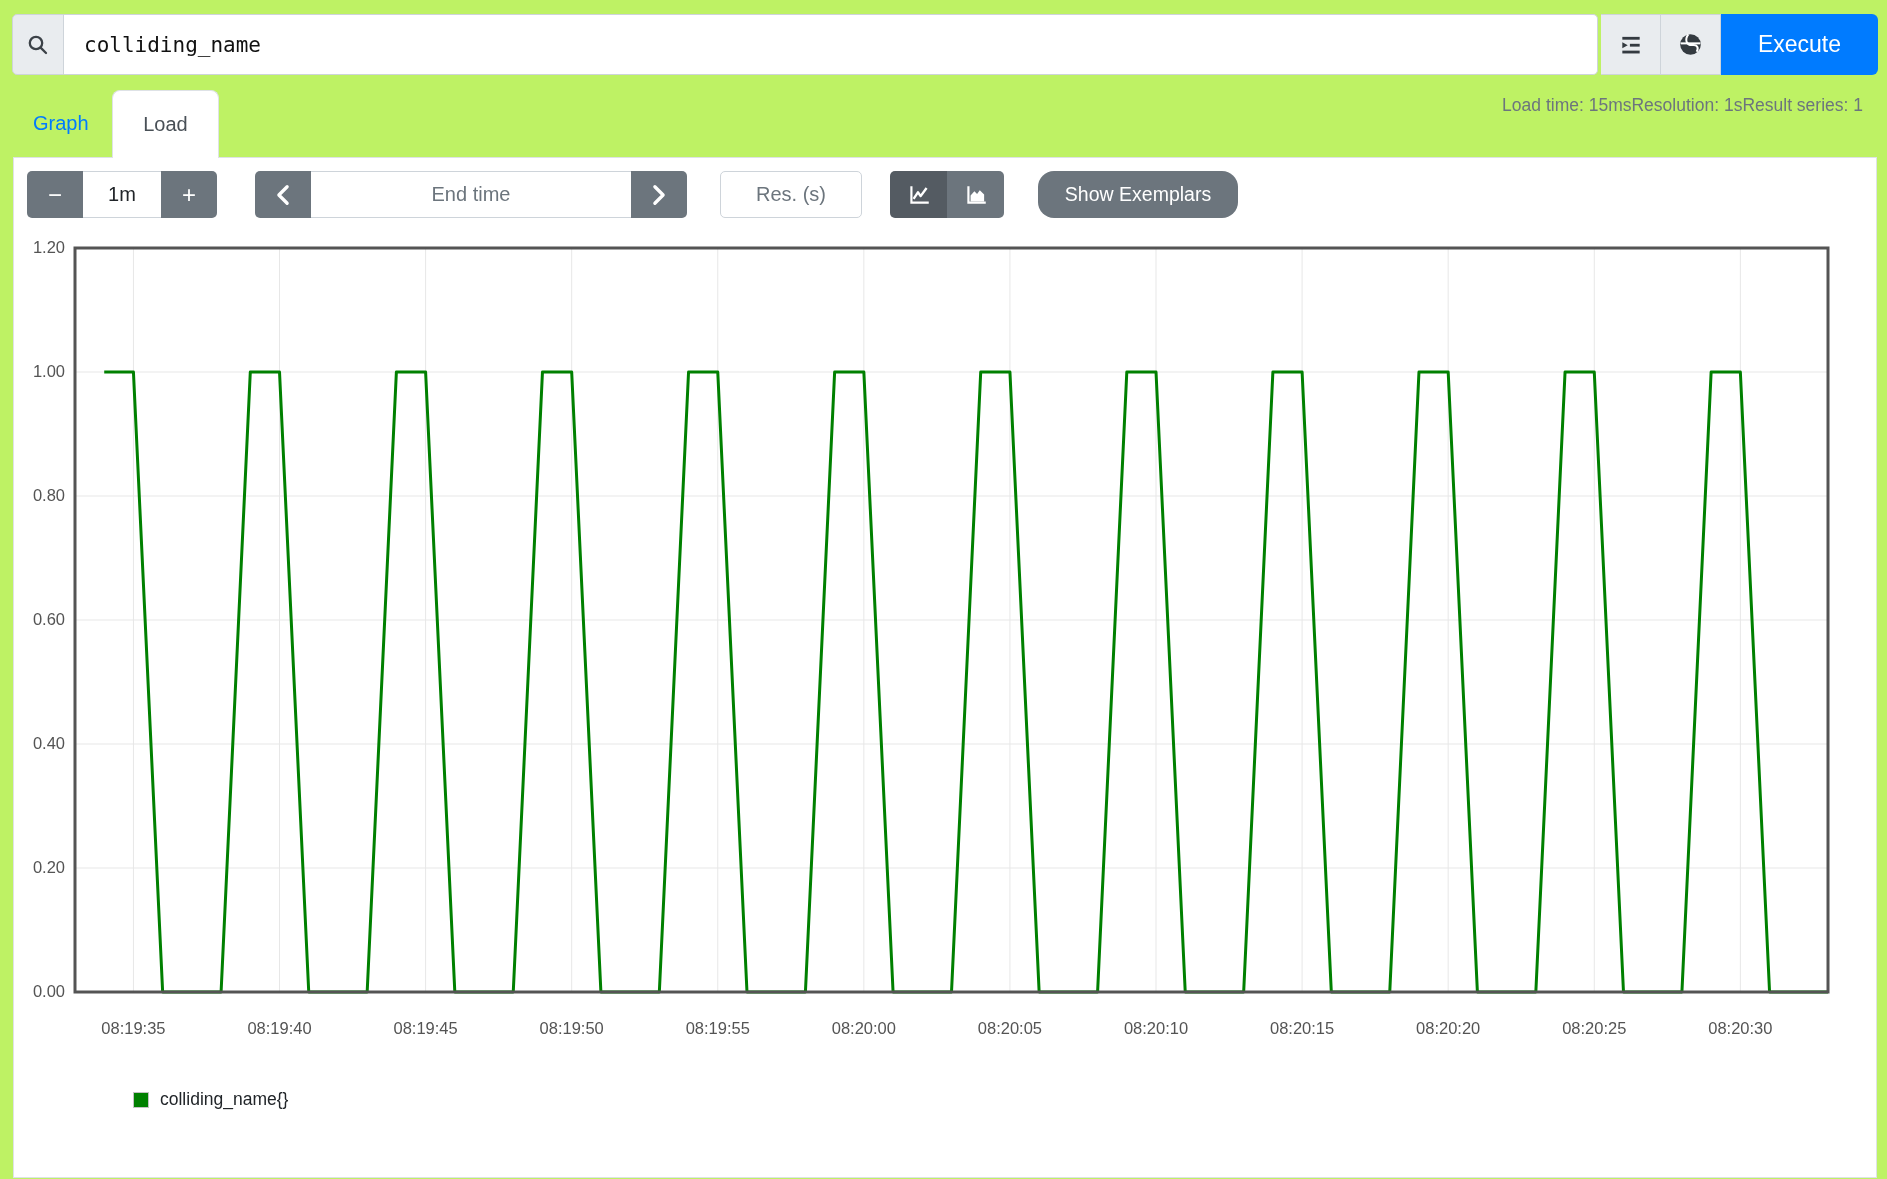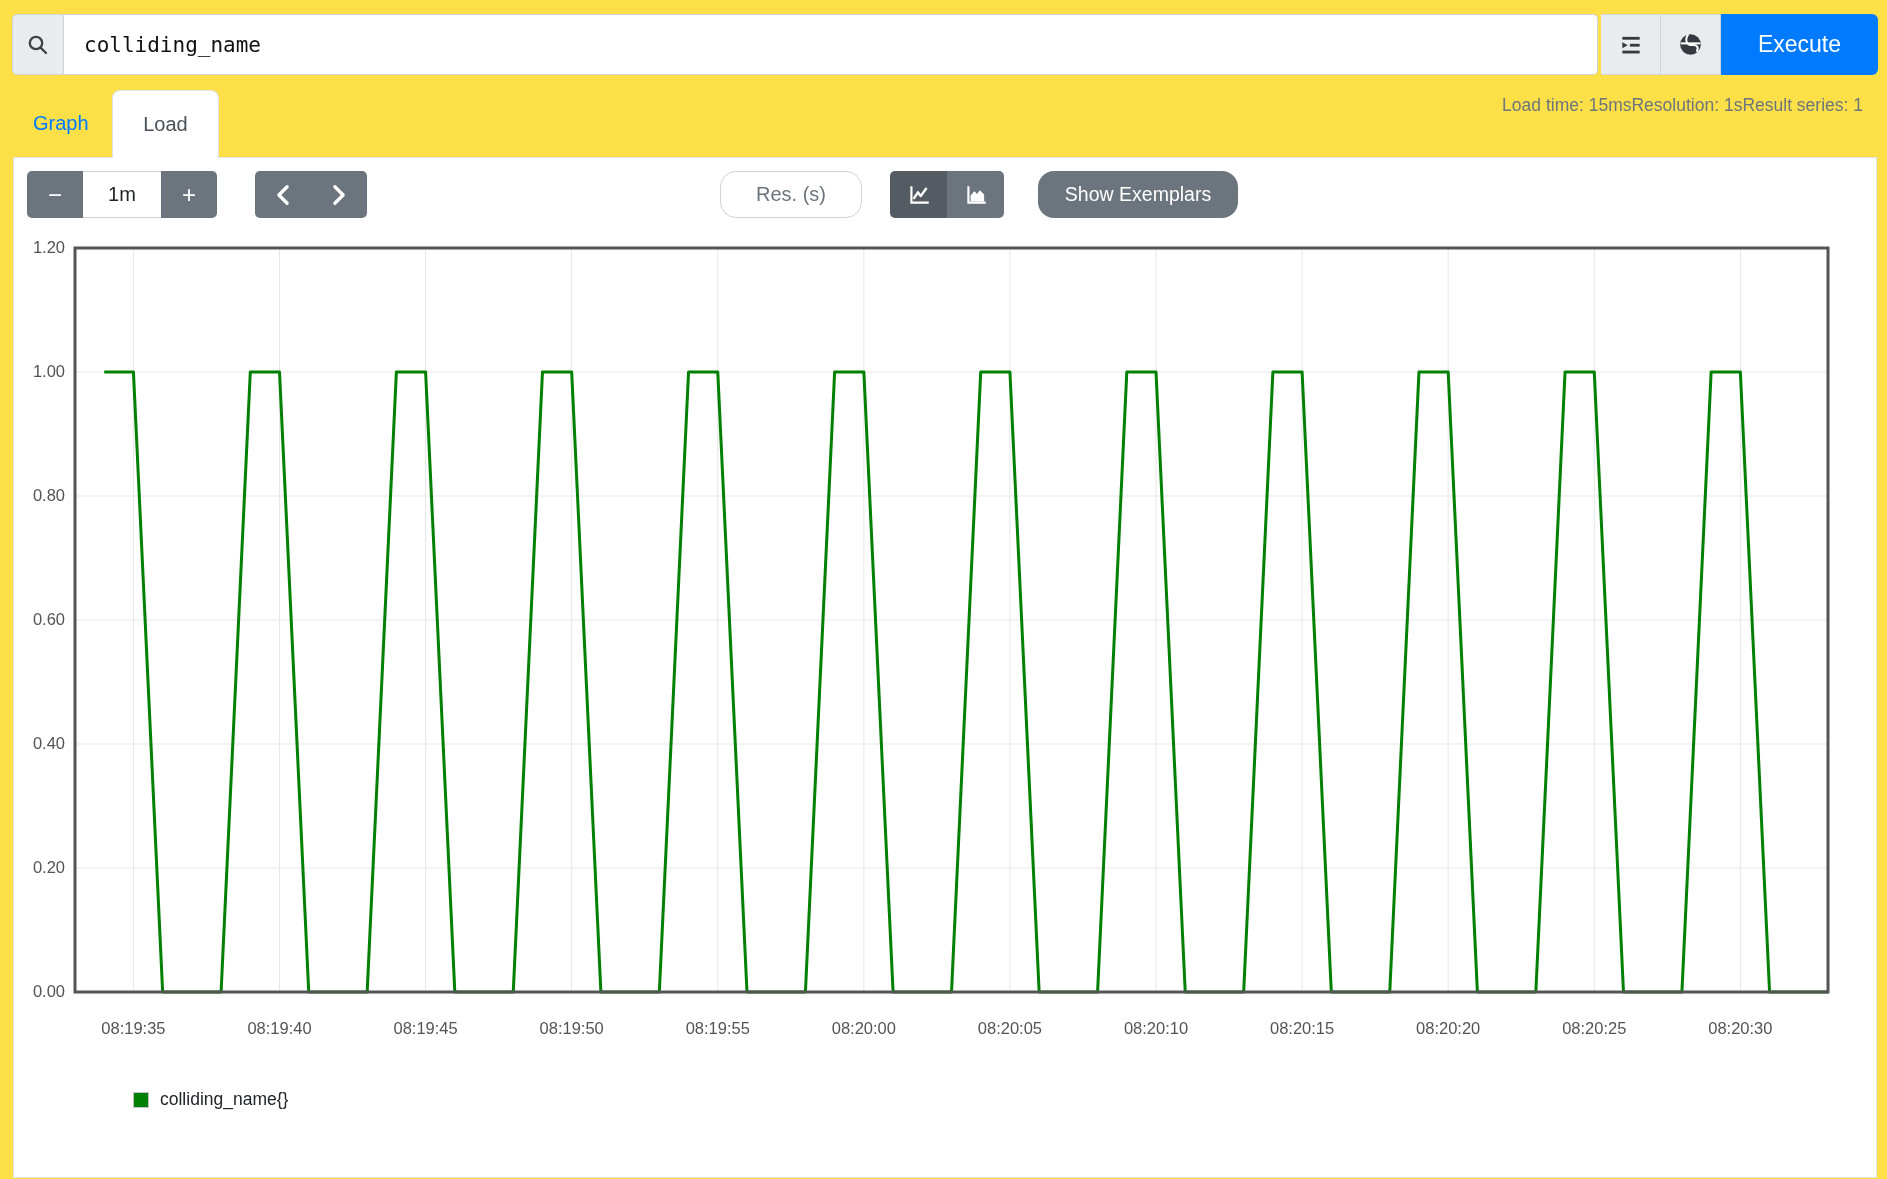--- a/index.html
+++ b/index.html
@@ -1,18 +1,18 @@
 <!DOCTYPE html>
 <html><head>
 <meta charset="utf-8">
 <style>
   * { margin:0; padding:0; box-sizing:border-box; }
   html,body { background:#fff; }
   .screen {
-    position:relative; width:1887px; height:1179px; background:#fde047;
+    position:relative; width:1887px; height:1179px; background:#bef264;
     font-family:"Liberation Sans", sans-serif; overflow:hidden;
   }
 
   
   .query-row { position:absolute; left:12px; top:14px; width:1866px; height:61px; display:flex; }
   .addon-search {
     width:52px; background:#e9ecef; border:1px solid #ced4da;
     border-radius:5px 0 0 5px; display:flex; align-items:center; justify-content:center;
   }
   .query-input {
@@ -69,21 +69,21 @@
   .g2 .btn-sec.left  { border-radius:5px 0 0 5px; }
   .g2 .btn-sec.right { border-radius:0 5px 5px 0; }
   .endtime-input {
     width:320px; border:1px solid #ced4da; border-left:none; border-right:none;
     text-align:center; font-size:20px; color:#495057; outline:none;
     font-family:"Liberation Sans",sans-serif;
   }
   .endtime-input::placeholder, .res-input::placeholder { color:#6c757d; opacity:1; }
   .res-input {
     position:absolute; left:720px; top:171px; width:142px; height:47px;
-    border:1px solid #ced4da; border-radius:16px; text-align:center; font-size:20px;
+    border:1px solid #ced4da; border-radius:5px; text-align:center; font-size:20px;
     color:#495057; outline:none; font-family:"Liberation Sans",sans-serif;
   }
   .toggle-group { left:890px; }
   .toggle-group .btn-sec { width:57px; }
   .toggle-group .btn-sec.active { background:#545b62; border-radius:5px 0 0 5px; }
   .toggle-group .btn-sec.inactive { background:#6c757d; border-radius:0 5px 5px 0; }
   .exemplars-btn {
     position:absolute; left:1038px; top:171px; width:200px; height:47px;
     background:#6c757d; color:#fff; border:none; border-radius:16px;
     font-size:19.5px; cursor:pointer;
@@ -144,20 +144,21 @@
     <input class="range-input" type="text" value="1m" style="">
     <button class="btn-sec right">+</button>
   </div>
 
   <div class="tb g2">
     <button class="btn-sec left">
       <svg width="18" height="22" viewBox="0 0 12 16">
         <polyline points="9,2 3,8 9,14" fill="none" stroke="#fff" stroke-width="2.4" stroke-linecap="round" stroke-linejoin="round"></polyline>
       </svg>
     </button>
+    <input class="endtime-input" type="text" placeholder="End time" style="">
     <button class="btn-sec right">
       <svg width="18" height="22" viewBox="0 0 12 16">
         <polyline points="3,2 9,8 3,14" fill="none" stroke="#fff" stroke-width="2.4" stroke-linecap="round" stroke-linejoin="round"></polyline>
       </svg>
     </button>
   </div>
 
   <input class="res-input" type="text" placeholder="Res. (s)" style="">
 
   <div class="tb toggle-group">

